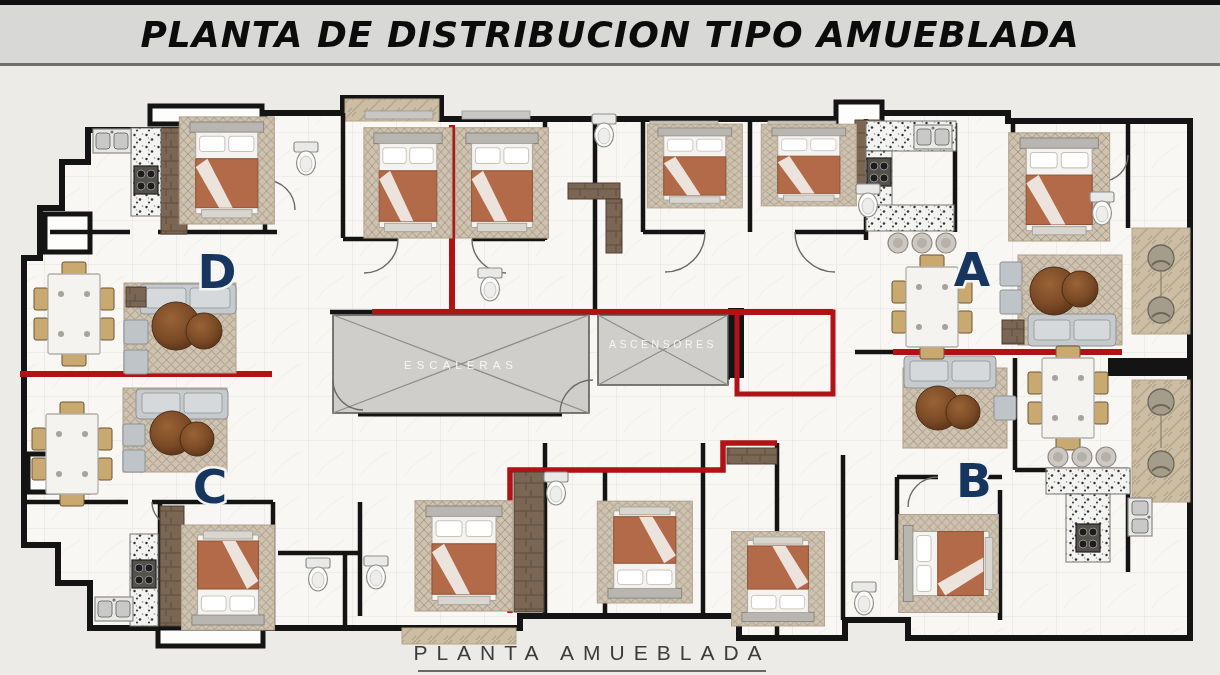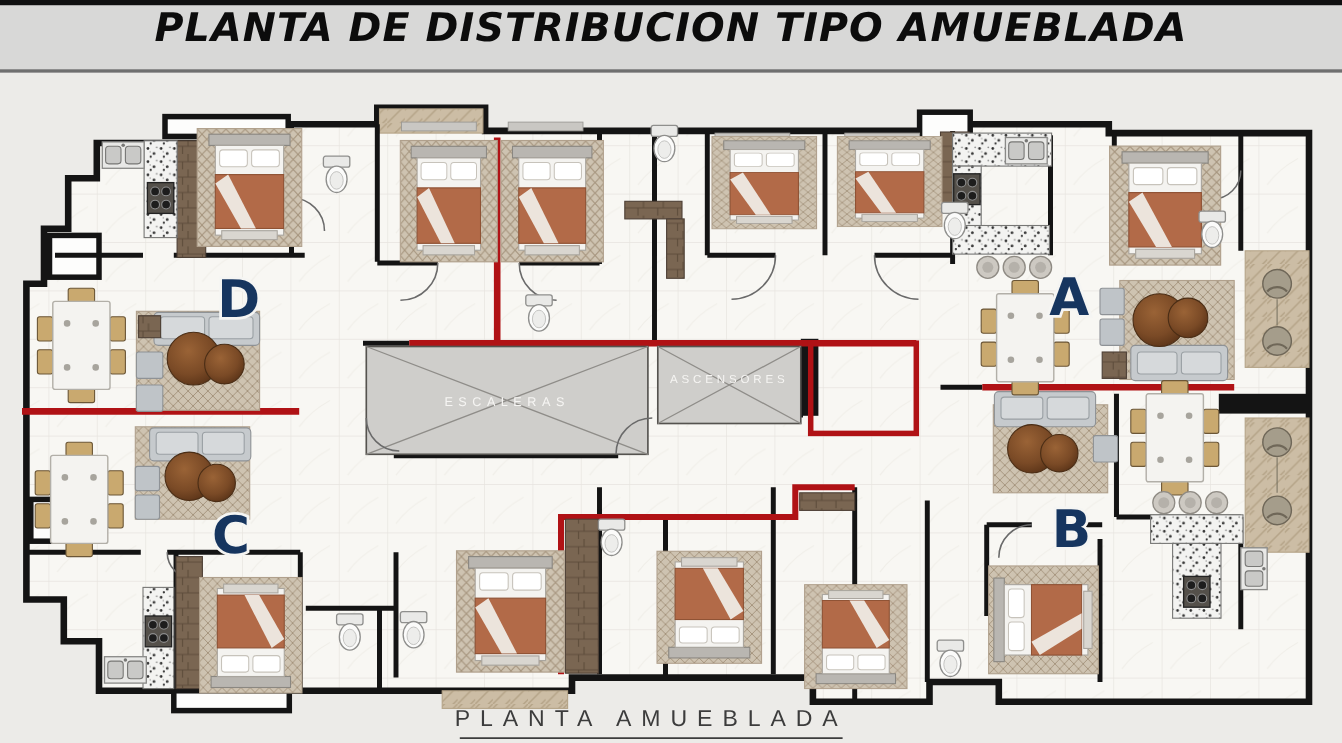--- a/index.html
+++ b/index.html
@@ -1,19 +1,19 @@
 <!DOCTYPE html>
 <html><head>
 <meta charset="utf-8">
 <style>
   html,body{margin:0;padding:0;background:#ecebe8;}
   .page{position:relative;width:1220px;height:675px;overflow:hidden;background:#ecebe8;
         font-family:"Liberation Sans",sans-serif;}
   .top-black{height:5px;background:#101010;}
-  .band{height:58px;background:#d8d8d7;display:flex;justify-content:center;
+  .band{height:58px;background:#d8d8d7;display:flex;align-items:center;justify-content:center;
         border-bottom:3px solid #6f6f6f;}
   .band h1{margin:0;font-family:"DejaVu Sans",sans-serif;font-weight:bold;font-style:italic;
            font-size:36px;letter-spacing:1px;color:#0c0c0c;}
   svg{display:block;}
   text{font-family:"Liberation Sans",sans-serif;}
   .core-label{fill:#f6f5f3;letter-spacing:5px;font-size:11.5px;}
   .core-label.small{font-size:10.5px;letter-spacing:3.5px;}
   .unit-letter{font-family:"DejaVu Sans",sans-serif;font-weight:bold;font-size:47px;
                fill:#16355f;stroke:#f5f5f3;stroke-width:5px;paint-order:stroke;}
   .caption{fill:#3c3c3c;font-size:21px;letter-spacing:9px;}

